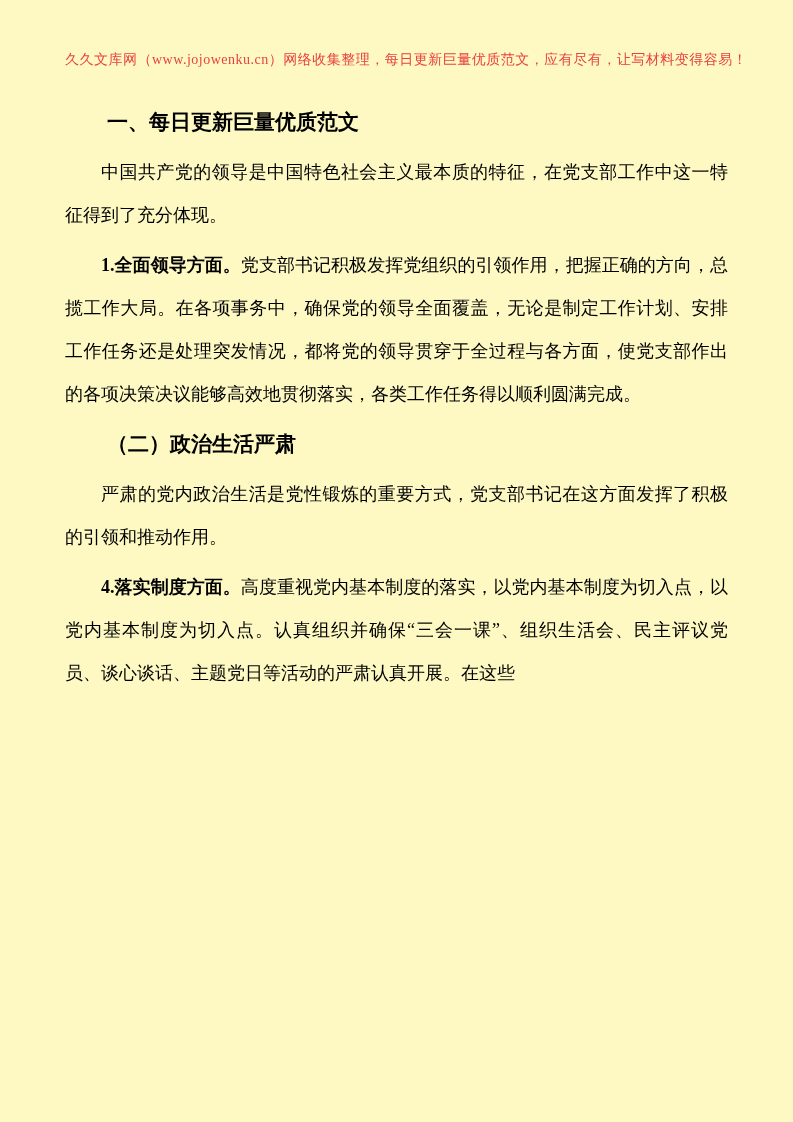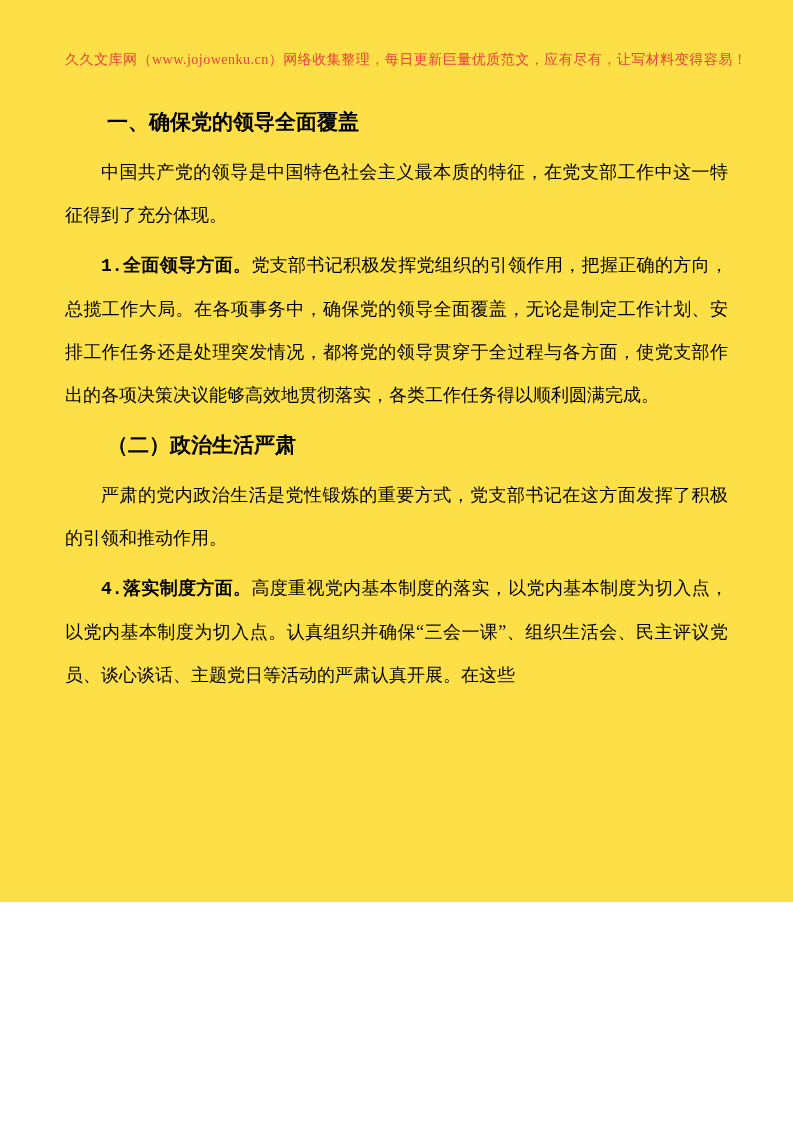--- a/index.html
+++ b/index.html
@@ -4,23 +4,23 @@
 <style>
   * { margin: 0; padding: 0; box-sizing: border-box; }
   html, body { background: #ffffff; }
   body {
     font-family: "Liberation Serif", "DejaVu Serif", serif;
     color: #000000;
   }
   .page {
     position: relative;
     width: 793px;
-    height: 902px;
+    height: 1122px;
     margin: 0 auto;
-    background: #fde047;
+    background: #fef9c3;
     padding: 47px 65px 0 65px;
     overflow: hidden;
   }
   .watermark-header {
     font-size: 14px;
     line-height: 26px;
     letter-spacing: 0.5px;
     margin-bottom: 28px;
     white-space: nowrap;
   }
@@ -31,30 +31,30 @@
     text-indent: 2em;
     margin-bottom: 7px;
   }
   .doc-p {
     font-size: 18px;
     line-height: 43px;
     text-indent: 2em;
     text-align: justify;
     margin-bottom: 7px;
   }
-  .doc-p b { font-weight: bold; font-family: Liberation Mono, monospace; }
+  .doc-p b { font-weight: bold; }
 </style>
 </head>
 <body>
 
 <div class="page">
 
   <div class="watermark-header" style="color: rgb(232, 66, 61);">久久文库网（www.jojowenku.cn）网络收集整理，每日更新巨量优质范文，应有尽有，让写材料变得容易！</div>
 
-  <div class="doc-h1">一、确保党的领导全面覆盖</div>
+  <div class="doc-h1">一、每日更新巨量优质范文</div>
 
 
   <p class="doc-p">
     <span>中国共产党的领导是中国特色社会主义最本质的特征，在党支部工作中这一特征得到了充分体现。</span>
   </p>
 
   <p class="doc-p">
     <b>1.全面领导方面。</b><span>党支部书记积极发挥党组织的引领作用，把握正确的方向，总揽工作大局。在各项事务中，确保党的领导全面覆盖，无论是制定工作计划、安排工作任务还是处理突发情况，都将党的领导贯穿于全过程与各方面，使党支部作出的各项决策决议能够高效地贯彻落实，各类工作任务得以顺利圆满完成。</span>
   </p>
 

